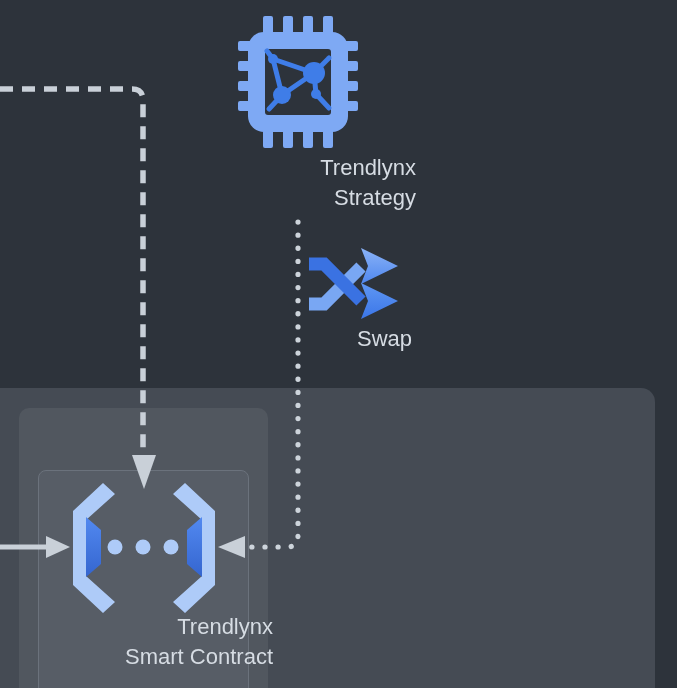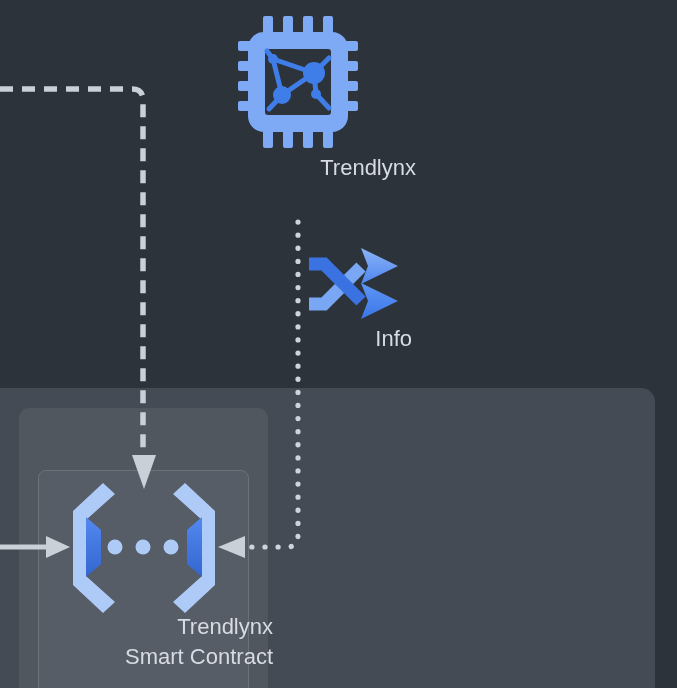--- a/index.html
+++ b/index.html
@@ -100,20 +100,21 @@
     <g fill="#3f7de8">
       <circle cx="35" cy="43" r="5"></circle>
       <circle cx="76" cy="57" r="11"></circle>
       <circle cx="44" cy="79" r="9"></circle>
       <circle cx="78" cy="78" r="5"></circle>
     </g>
   </svg>
 </div>
 <div class="abs node-label" id="strategy-label">
   <span>Trendlynx</span>
+  <span>Strategy</span>
 </div>
 
 <div class="abs" id="swap-icon-box">
   <svg width="92" height="80" viewBox="0 0 92 80">
     <defs>
       <linearGradient id="gradTopHead" x1="0" y1="0" x2="0" y2="1">
         <stop offset="0" stop-color="#8ab3f7"></stop>
           <stop offset="1" stop-color="#4f87ef"></stop>
       </linearGradient>
       <linearGradient id="gradBotHead" x1="0" y1="0" x2="0" y2="1">
@@ -121,21 +122,21 @@
           <stop offset="1" stop-color="#3b76e8"></stop>
       </linearGradient>
     </defs>
     <path d="M3,60 H18 L55,23" fill="none" stroke="#79a7f3" stroke-width="13"></path>
     <polygon points="55,4 92,22 55,40 62,22" fill="url(#gradTopHead)"></polygon>
     <path d="M3,20 H18 L55,57" fill="none" stroke="#3a72e2" stroke-width="13"></path>
     <polygon points="55,39 92,57 55,75 62,57" fill="url(#gradBotHead)"></polygon>
   </svg>
 </div>
 <div class="abs node-label" id="swap-label">
-  <span>Info</span>
+  <span>Swap</span>
 </div>
 
 <div class="abs" id="contract-icon-box">
   <svg width="146" height="130" viewBox="0 0 146 130">
     <defs>
       <linearGradient id="gradBracket" x1="0" y1="0" x2="0" y2="1">
         <stop offset="0" stop-color="#5289f0"></stop>
           <stop offset="1" stop-color="#3465cf"></stop>
       </linearGradient>
     </defs>

